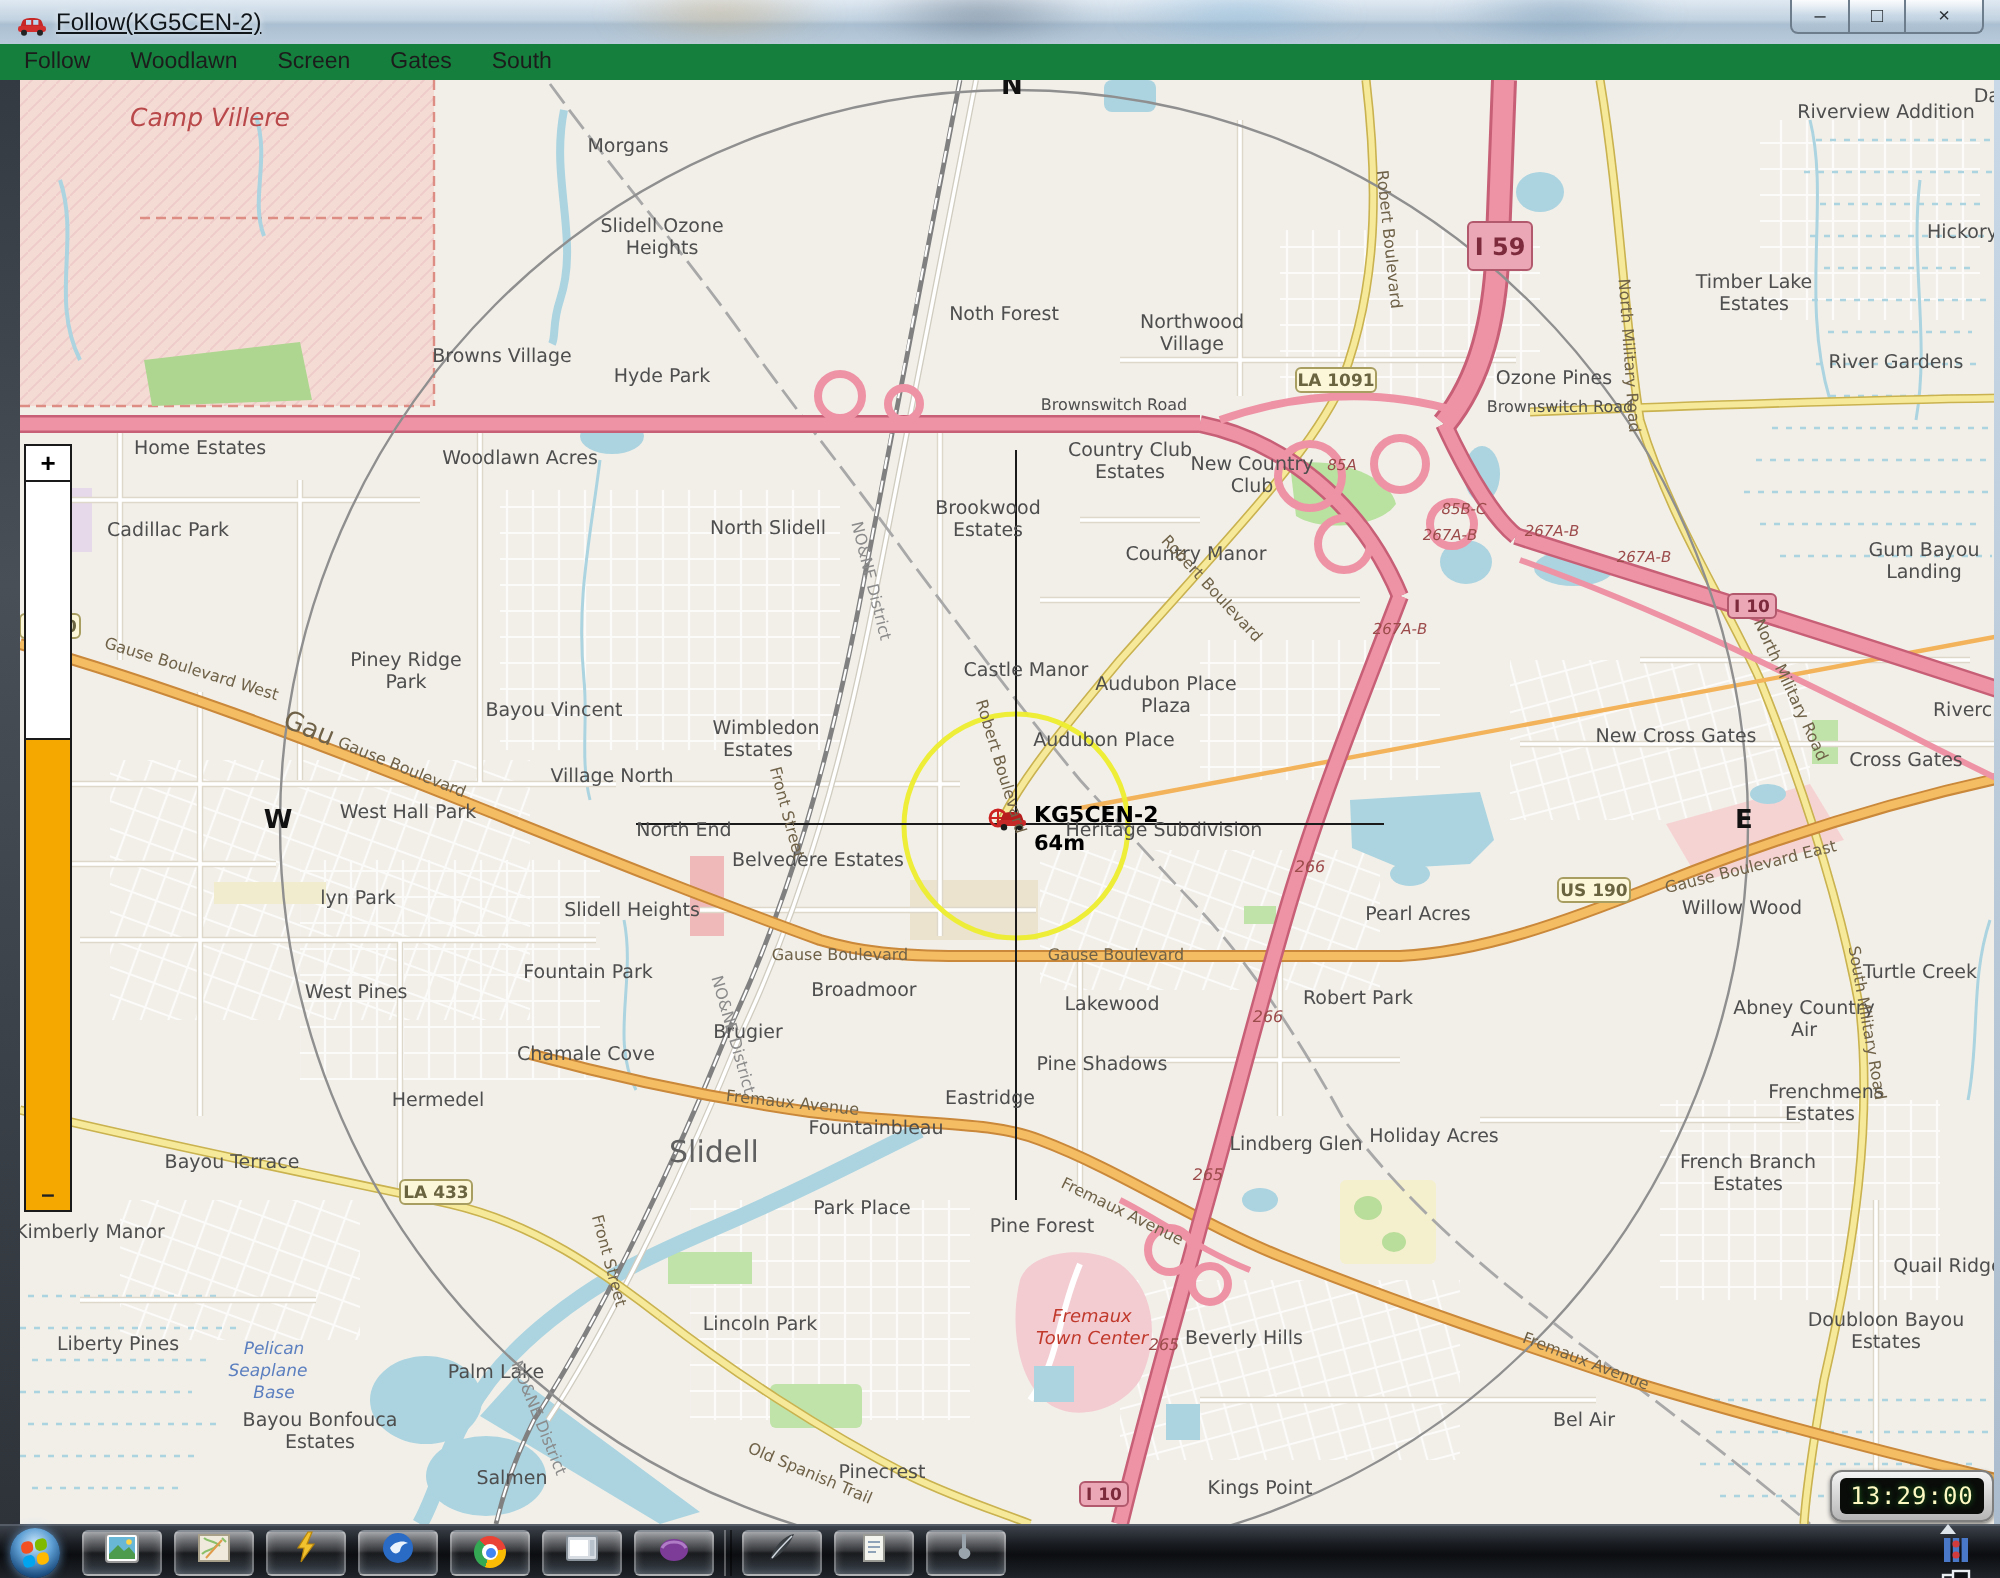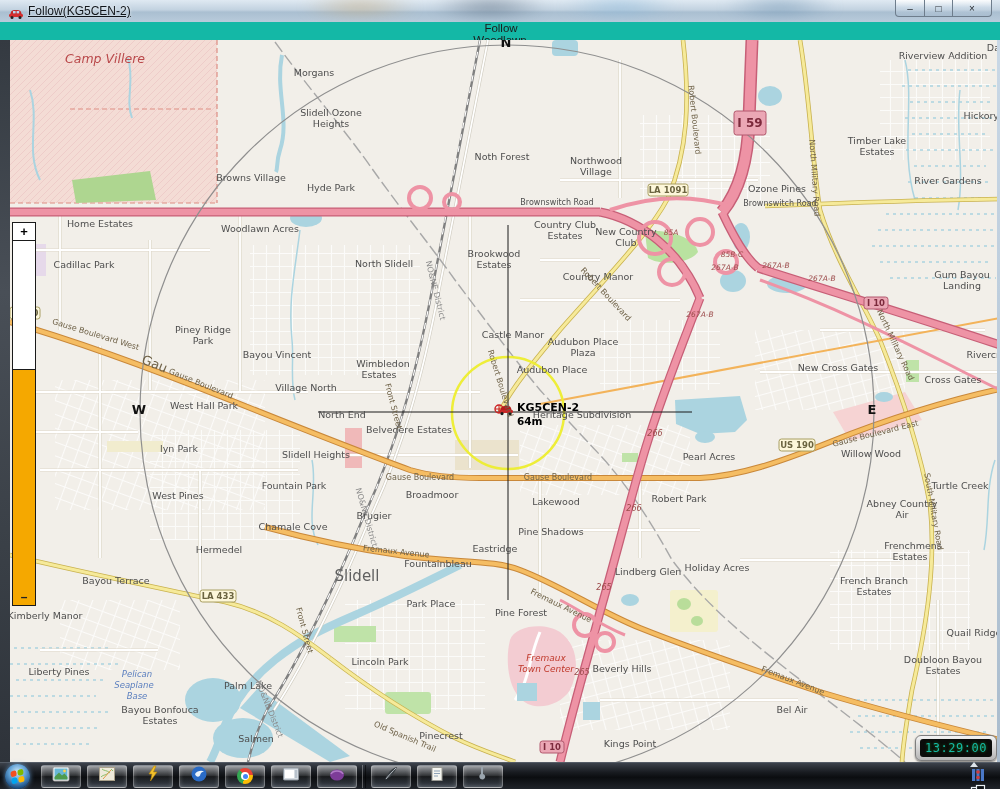--- a/index.html
+++ b/index.html
@@ -7,36 +7,36 @@
   
   #titlebar{position:absolute;left:0;top:0;width:1000px;height:22px;background:linear-gradient(180deg,#dfe9f2 0%,#c2d2e0 45%,#aabfd1 55%,#b9cbdb 100%);overflow:hidden;border-bottom:1px solid #8fa3b5;}
   .tb-blob{position:absolute;top:-6px;width:120px;height:26px;border-radius:50%;filter:blur(7px);opacity:.55;}
   #title-icon{position:absolute;left:8px;top:5px;}
   #title-text{position:absolute;left:28px;top:4px;font-size:12px;color:#10151a;text-shadow:0 0 3px rgba(255,255,255,.9);text-decoration:underline;}
   #win-controls{position:absolute;right:8px;top:0;display:flex;}
   .win-btn{height:16px;display:flex;align-items:center;justify-content:center;font-size:10px;color:#2a2f35;background:linear-gradient(180deg,rgba(255,255,255,.85),rgba(205,220,233,.45) 45%,rgba(160,180,200,.4));border:1px solid #6e7d8c;border-top:none;}
   .win-btn.min{width:28px;border-bottom-left-radius:4px;}
   .win-btn.max{width:27px;border-left:none;border-right:none;}
   .win-btn.close{width:38px;border-bottom-right-radius:4px;}
-  #menubar{position:absolute;left:0;top:22px;width:1000px;height:18px;background:#14b8a6;border-bottom:1px solid #d9d9d9;display:flex;align-items:center;flex-direction:column;}
+  #menubar{position:absolute;left:0;top:22px;width:1000px;height:18px;background:#15803d;border-bottom:1px solid #d9d9d9;display:flex;align-items:center;}
   .menu-item{padding:0 10px;font-size:11.5px;color:#1c1c1c;}
   .menu-item:first-child{margin-left:2px;}
   
   #map-region{position:absolute;left:0;top:40px;width:1000px;height:722px;overflow:hidden;background:#f2efe9;}
   #map-svg{position:absolute;left:0;top:0;}
   svg text{font-family:"DejaVu Sans",sans-serif;}
   #left-strip{position:absolute;left:0;top:0;width:10px;height:722px;background:linear-gradient(180deg,#343a41,#494f57 35%,#3a4047 70%,#2e333a);}
   
   #zoom-slider{position:absolute;left:12px;top:182px;width:24px;height:384px;border:1px solid #1a1a1a;background:#fff;box-sizing:border-box;}
   #zs-plus{position:absolute;left:0;top:0;width:100%;height:17px;border-bottom:1px solid #1a1a1a;display:flex;align-items:center;justify-content:center;font-weight:bold;font-size:13px;color:#000;background:#fff;}
   #zs-fill{position:absolute;left:0;top:146px;width:100%;height:222px;background:#f5a800;border-top:1px solid #1a1a1a;}
   #zs-minus{position:absolute;left:0;bottom:0;width:100%;height:16px;background:#f5a800;display:flex;align-items:center;justify-content:center;font-weight:bold;font-size:12px;color:#222;}
   
   #big-clock{position:absolute;left:915px;top:695px;width:82px;height:26px;border-radius:6px;background:linear-gradient(180deg,#f4f4f4,#b5b5b5);border:1px solid #7e7e7e;box-shadow:0 1px 2px rgba(0,0,0,.5);display:flex;align-items:center;justify-content:center;box-sizing:border-box;}
-  #big-clock-face{width:72px;height:18px;background:#0a0c0a;border-radius:3px;display:flex;align-items:center;justify-content:center;font-family:"DejaVu Sans Mono",monospace;font-size:12px;color:#14b8a6;text-shadow:0 0 3px #1d7a1d;letter-spacing:.5px;}
+  #big-clock-face{width:72px;height:18px;background:#0a0c0a;border-radius:3px;display:flex;align-items:center;justify-content:center;font-family:"DejaVu Sans Mono",monospace;font-size:12px;color:#fef9c3;text-shadow:0 0 3px #1d7a1d;letter-spacing:.5px;}
   #right-border{position:absolute;right:0;top:0;width:3px;height:722px;background:linear-gradient(180deg,#c9d8e6,#aabccd);}
   
   #taskbar{position:absolute;left:0;top:762px;width:1000px;height:27px;background:linear-gradient(180deg,#3c424b 0%,#191c21 35%,#0b0d10 55%,#20242a 100%);border-top:1px solid #555c66;box-sizing:border-box;display:flex;align-items:center;}
   #start-orb{position:relative;width:25px;height:25px;margin:0 8px 0 5px;border-radius:50%;background:radial-gradient(circle at 50% 32%,#cfe9fb 0%,#5e9fd4 40%,#1d4f82 75%,#0d2c4e 100%);box-shadow:0 0 5px rgba(120,180,240,.7);}
   #orb-flag{position:absolute;left:6px;top:6px;width:13px;height:13px;display:grid;grid-template-columns:6px 6px;grid-template-rows:6px 6px;gap:1px;transform:rotate(-8deg) skewY(-4deg);}
   #orb-flag div{border-radius:40%;}
   .task-btn{width:40px;height:23px;margin:0 3px;border-radius:3px;border:1px solid rgba(255,255,255,.35);background:linear-gradient(180deg,rgba(255,255,255,.5),rgba(255,255,255,.15) 45%,rgba(255,255,255,.06) 50%,rgba(130,150,170,.28));box-shadow:inset 0 0 4px rgba(255,255,255,.25);display:flex;align-items:center;justify-content:center;box-sizing:border-box;}
   .task-divider{width:2px;height:23px;margin:0 2px;border-left:1px solid rgba(255,255,255,.3);border-right:1px solid rgba(0,0,0,.5);}
   .ic-chrome{width:16px;height:16px;border-radius:50%;background:conic-gradient(from -40deg,#ea4335 0 33%,#fbbc05 0 66%,#34a853 0 100%);position:relative;}
   .ic-chrome::before{content:"";position:absolute;inset:4px;border-radius:50%;background:#fff;}

